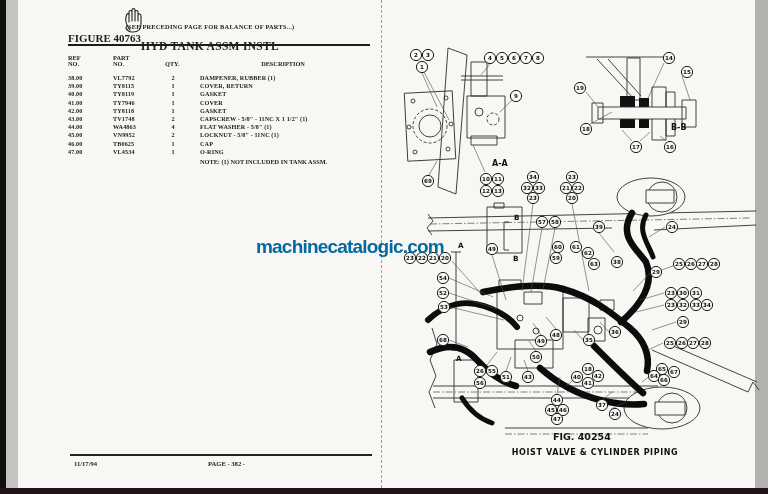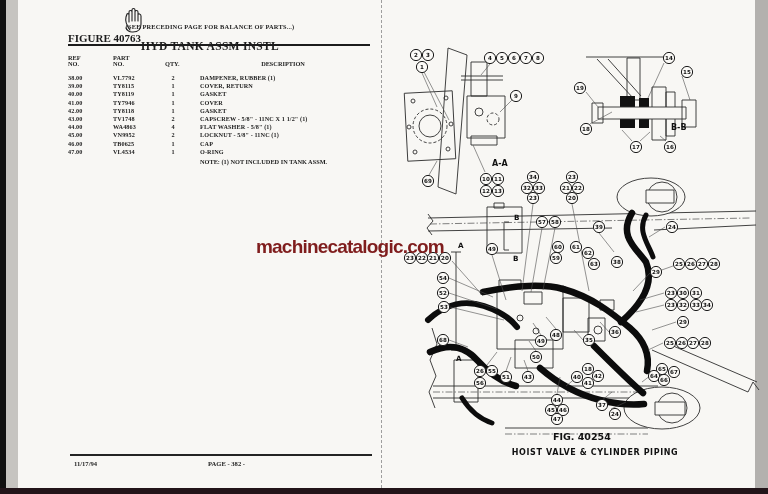--- a/index.html
+++ b/index.html
@@ -664,15 +664,15 @@
           <circle cx="563" cy="410" r="5.6"></circle>
           <text x="563" y="412">46</text>
         </g>
         <g class="callout">
           <circle cx="557" cy="419" r="5.6"></circle>
           <text x="557" y="421">47</text>
         </g>
       </g>
   </svg>
 
-  <div class="watermark" style="color: #7f1d1d;">machinecatalogic.com</div>
+  <div class="watermark" style="color: #0369a1;">machinecatalogic.com</div>
 
 </div>
 
 </body></html>

